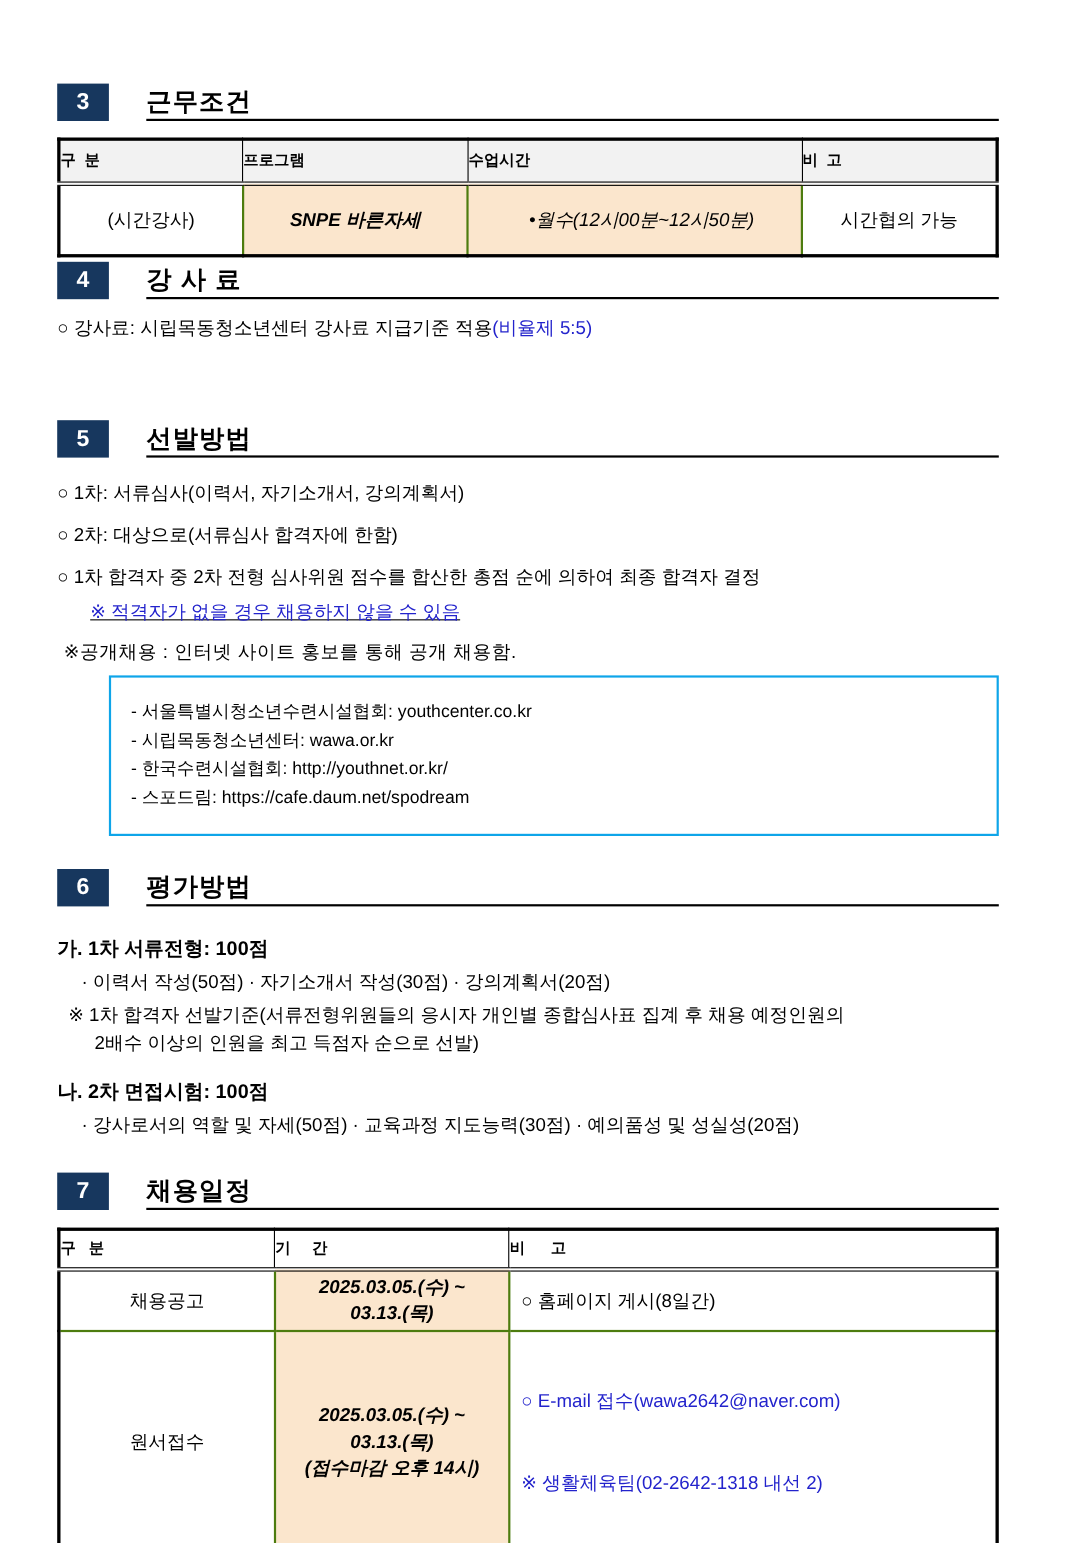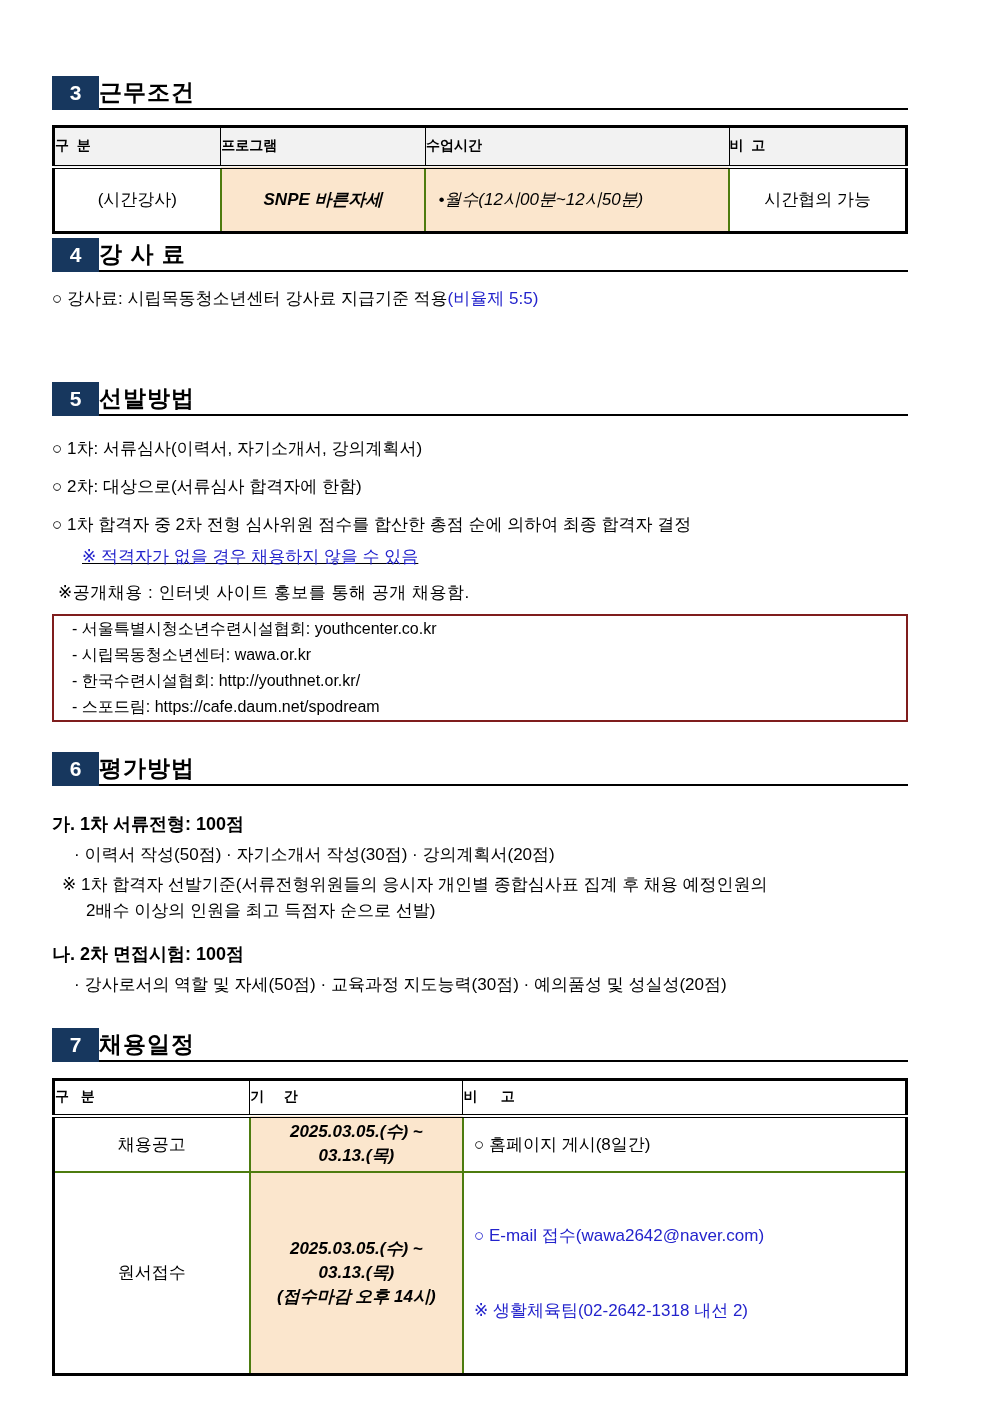--- a/index.html
+++ b/index.html
@@ -11,53 +11,54 @@
   }
 
   
   .sec-header { display:flex; align-items:stretch; height:34px; }
   .badge {
     width:47px; background:#17375E; color:#fff; font-weight:700; font-size:21px;
     display:flex; align-items:center; justify-content:center; flex:0 0 auto;
   }
   .title-rule {
     flex:1; border-bottom:2px solid #000; display:flex; align-items:center;
+    margin-left:34px;
   }
   .sec-title { font-size:23px; font-weight:700; letter-spacing:1px; white-space:pre; }
 
   
   .line { font-size:17px; line-height:26px; white-space:pre-wrap; }
   .b { font-weight:700; }
   .blue { color:#2323CC; }
   .ul-blue { color:#2323CC; text-decoration:underline; text-decoration-color:#000; }
 
   
   table { width:100%; border-collapse:collapse; border:3px solid #000; table-layout:fixed; }
   th {
     background:#F2F2F2; border:1px solid #000; border-bottom:4px double #000;
     font-size:14px; font-weight:700; height:40px; white-space:pre; text-align:left;
   }
   td { border:2px solid #4d7c0f; font-size:17px; text-align:center; vertical-align:middle; }
   .cream { background:#FBE6CD;font-style:italic; }
-  .tal { text-align:left; padding-left:12px; }
+  .tal { text-align:center; padding-left:12px; }
 
   
   .t1 { margin-top:15px; }
   .t1 td { height:66px; }
 
   
   .fee { margin-top:14px; }
 
   
   .sel-b1 { margin-top:20px; }
   .sel-b  { margin-top:12px; }
   .sel-note { margin-top:6px; margin-left:30px; }
   .open-note { margin-top:10px; margin-left:6px; letter-spacing:0.5px; }
   .sites-box {
-    margin-top:8px; border:2px solid #7f1d1d; padding:0 18px;
+    margin-top:8px; border:2px solid #0ea5e9; padding:19px 18px;margin-left:47px;
   }
   .sites-box .line { font-size:16px; line-height:26px; }
 
   
   .ev-h { margin-top:26px; font-size:18px; line-height:24px; }
   .ev-i { margin-top:6px; margin-left:22px; }
   .ev-n1 { margin-top:4px; margin-left:10px; }
   .ev-n2 { margin-left:34px; }
   .ev-h2 { margin-top:18px; font-size:18px; line-height:24px; }
   .ev-c { margin-top:14px; font-size:17.5px; line-height:26px; }

